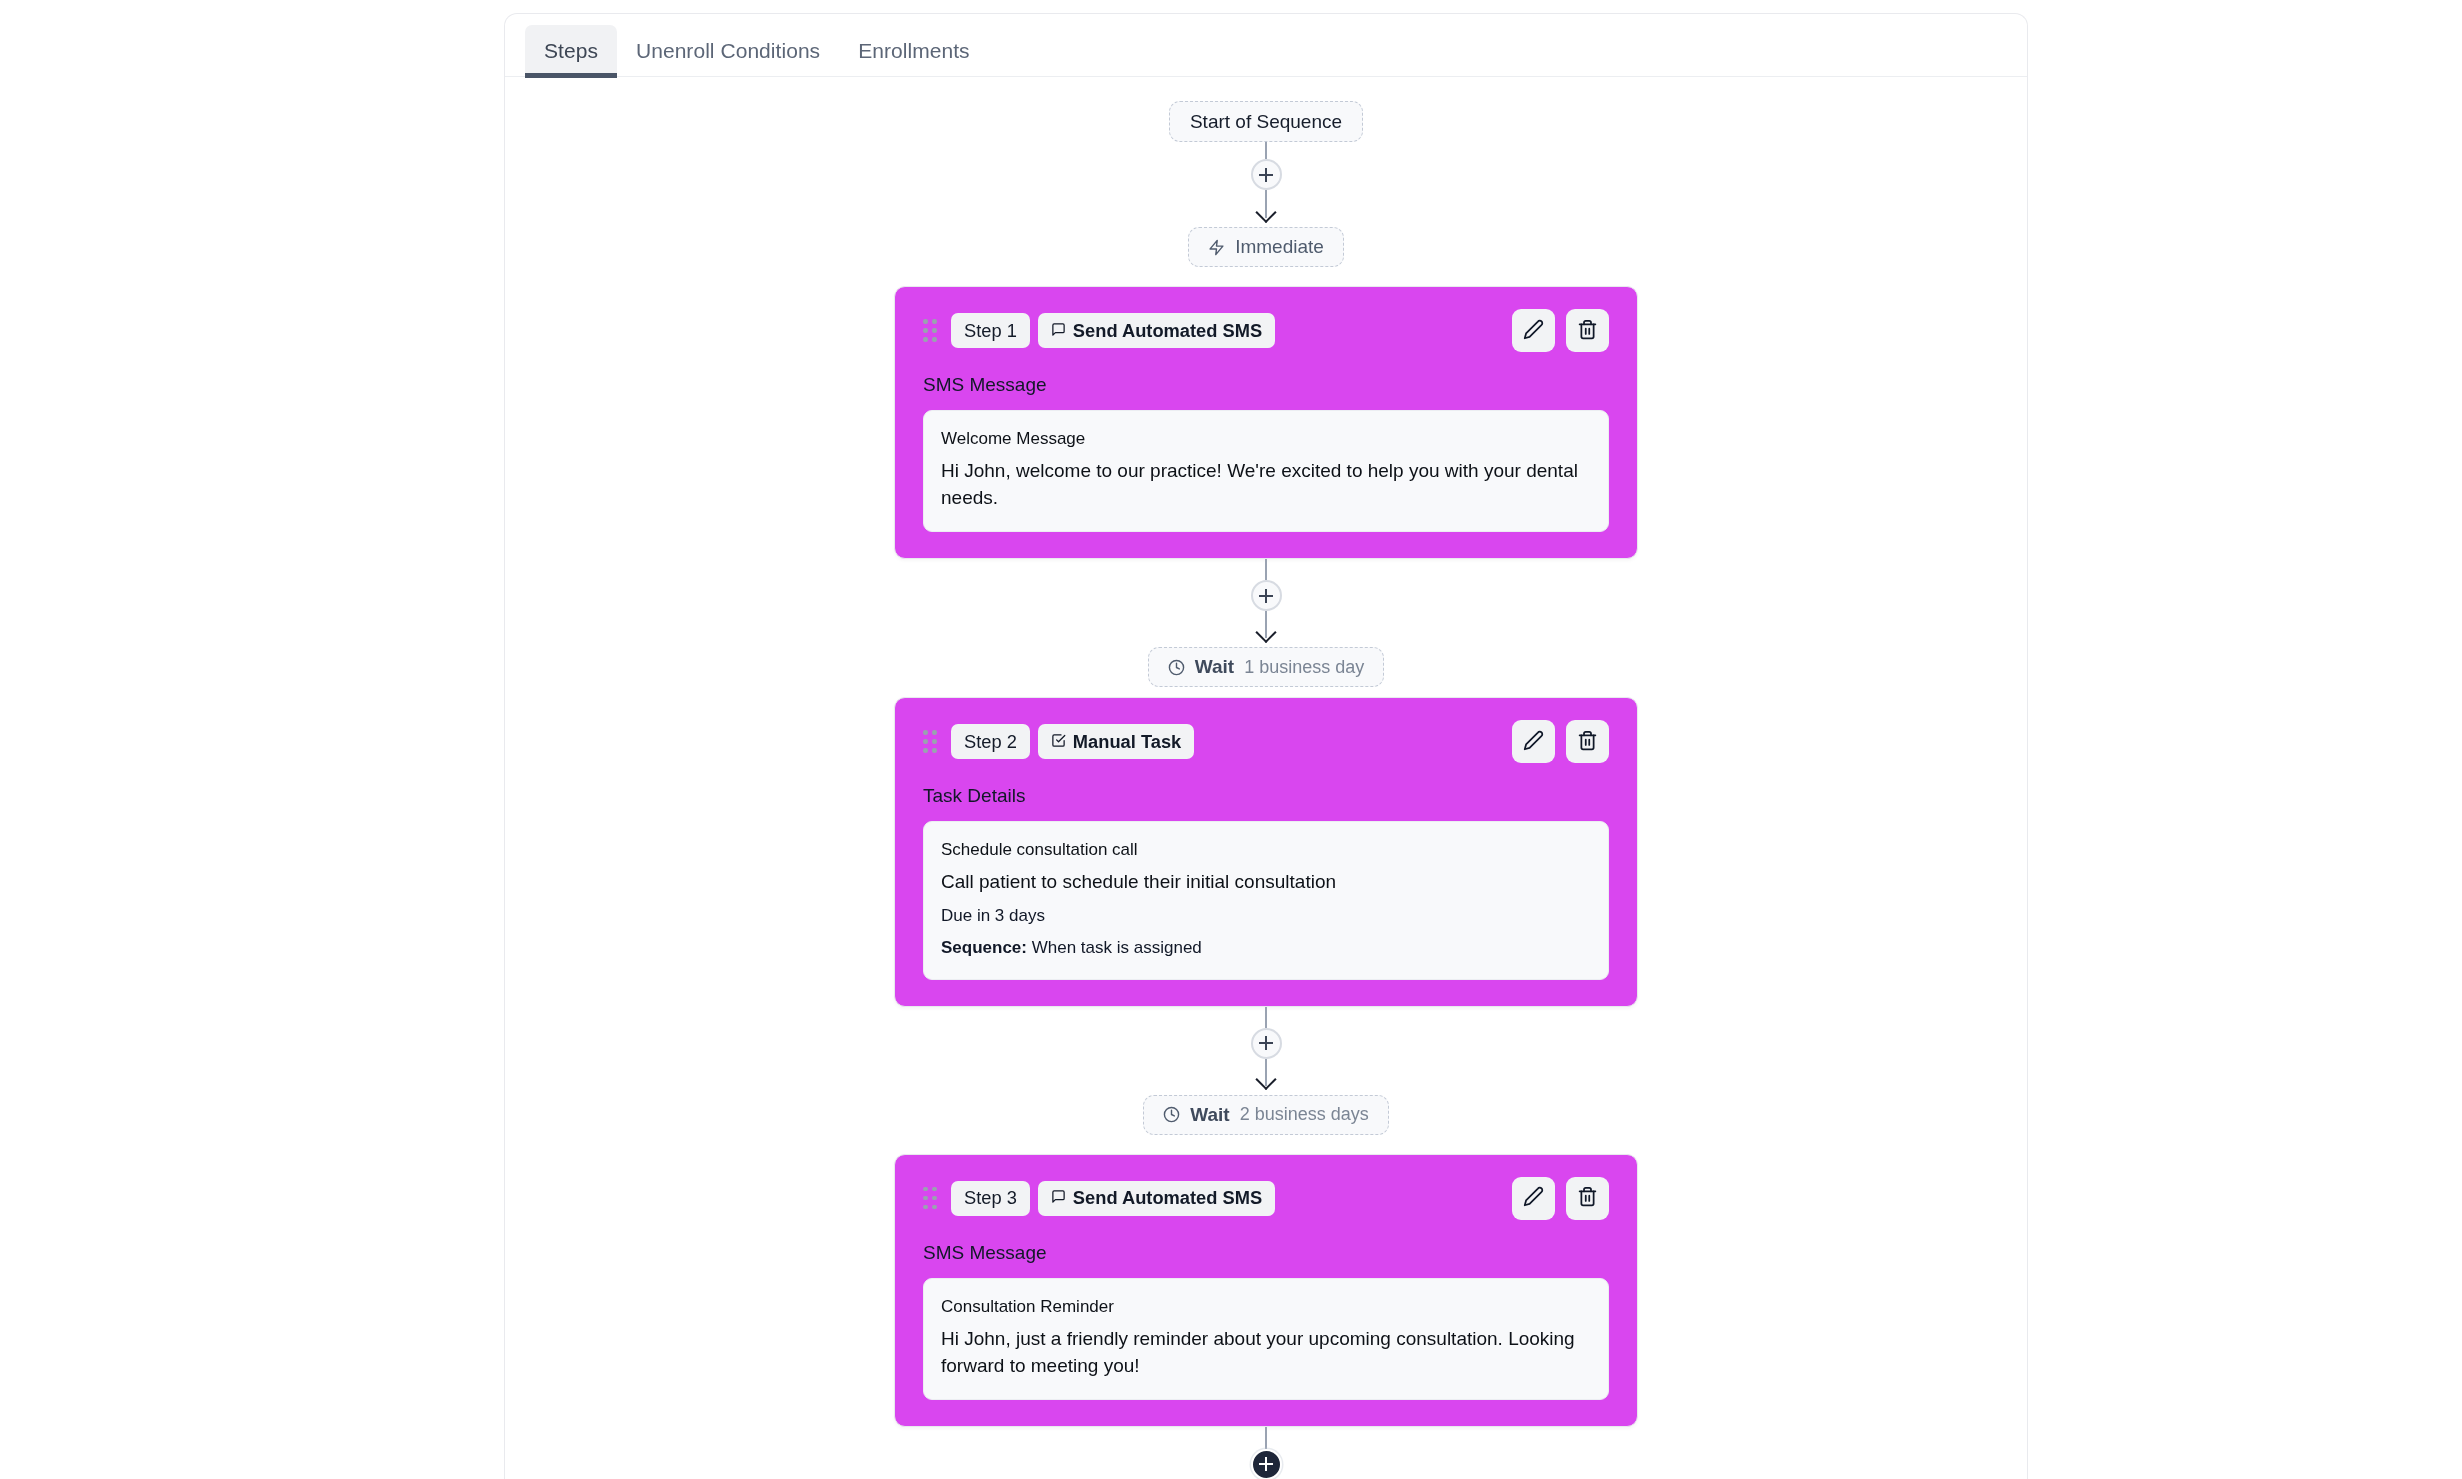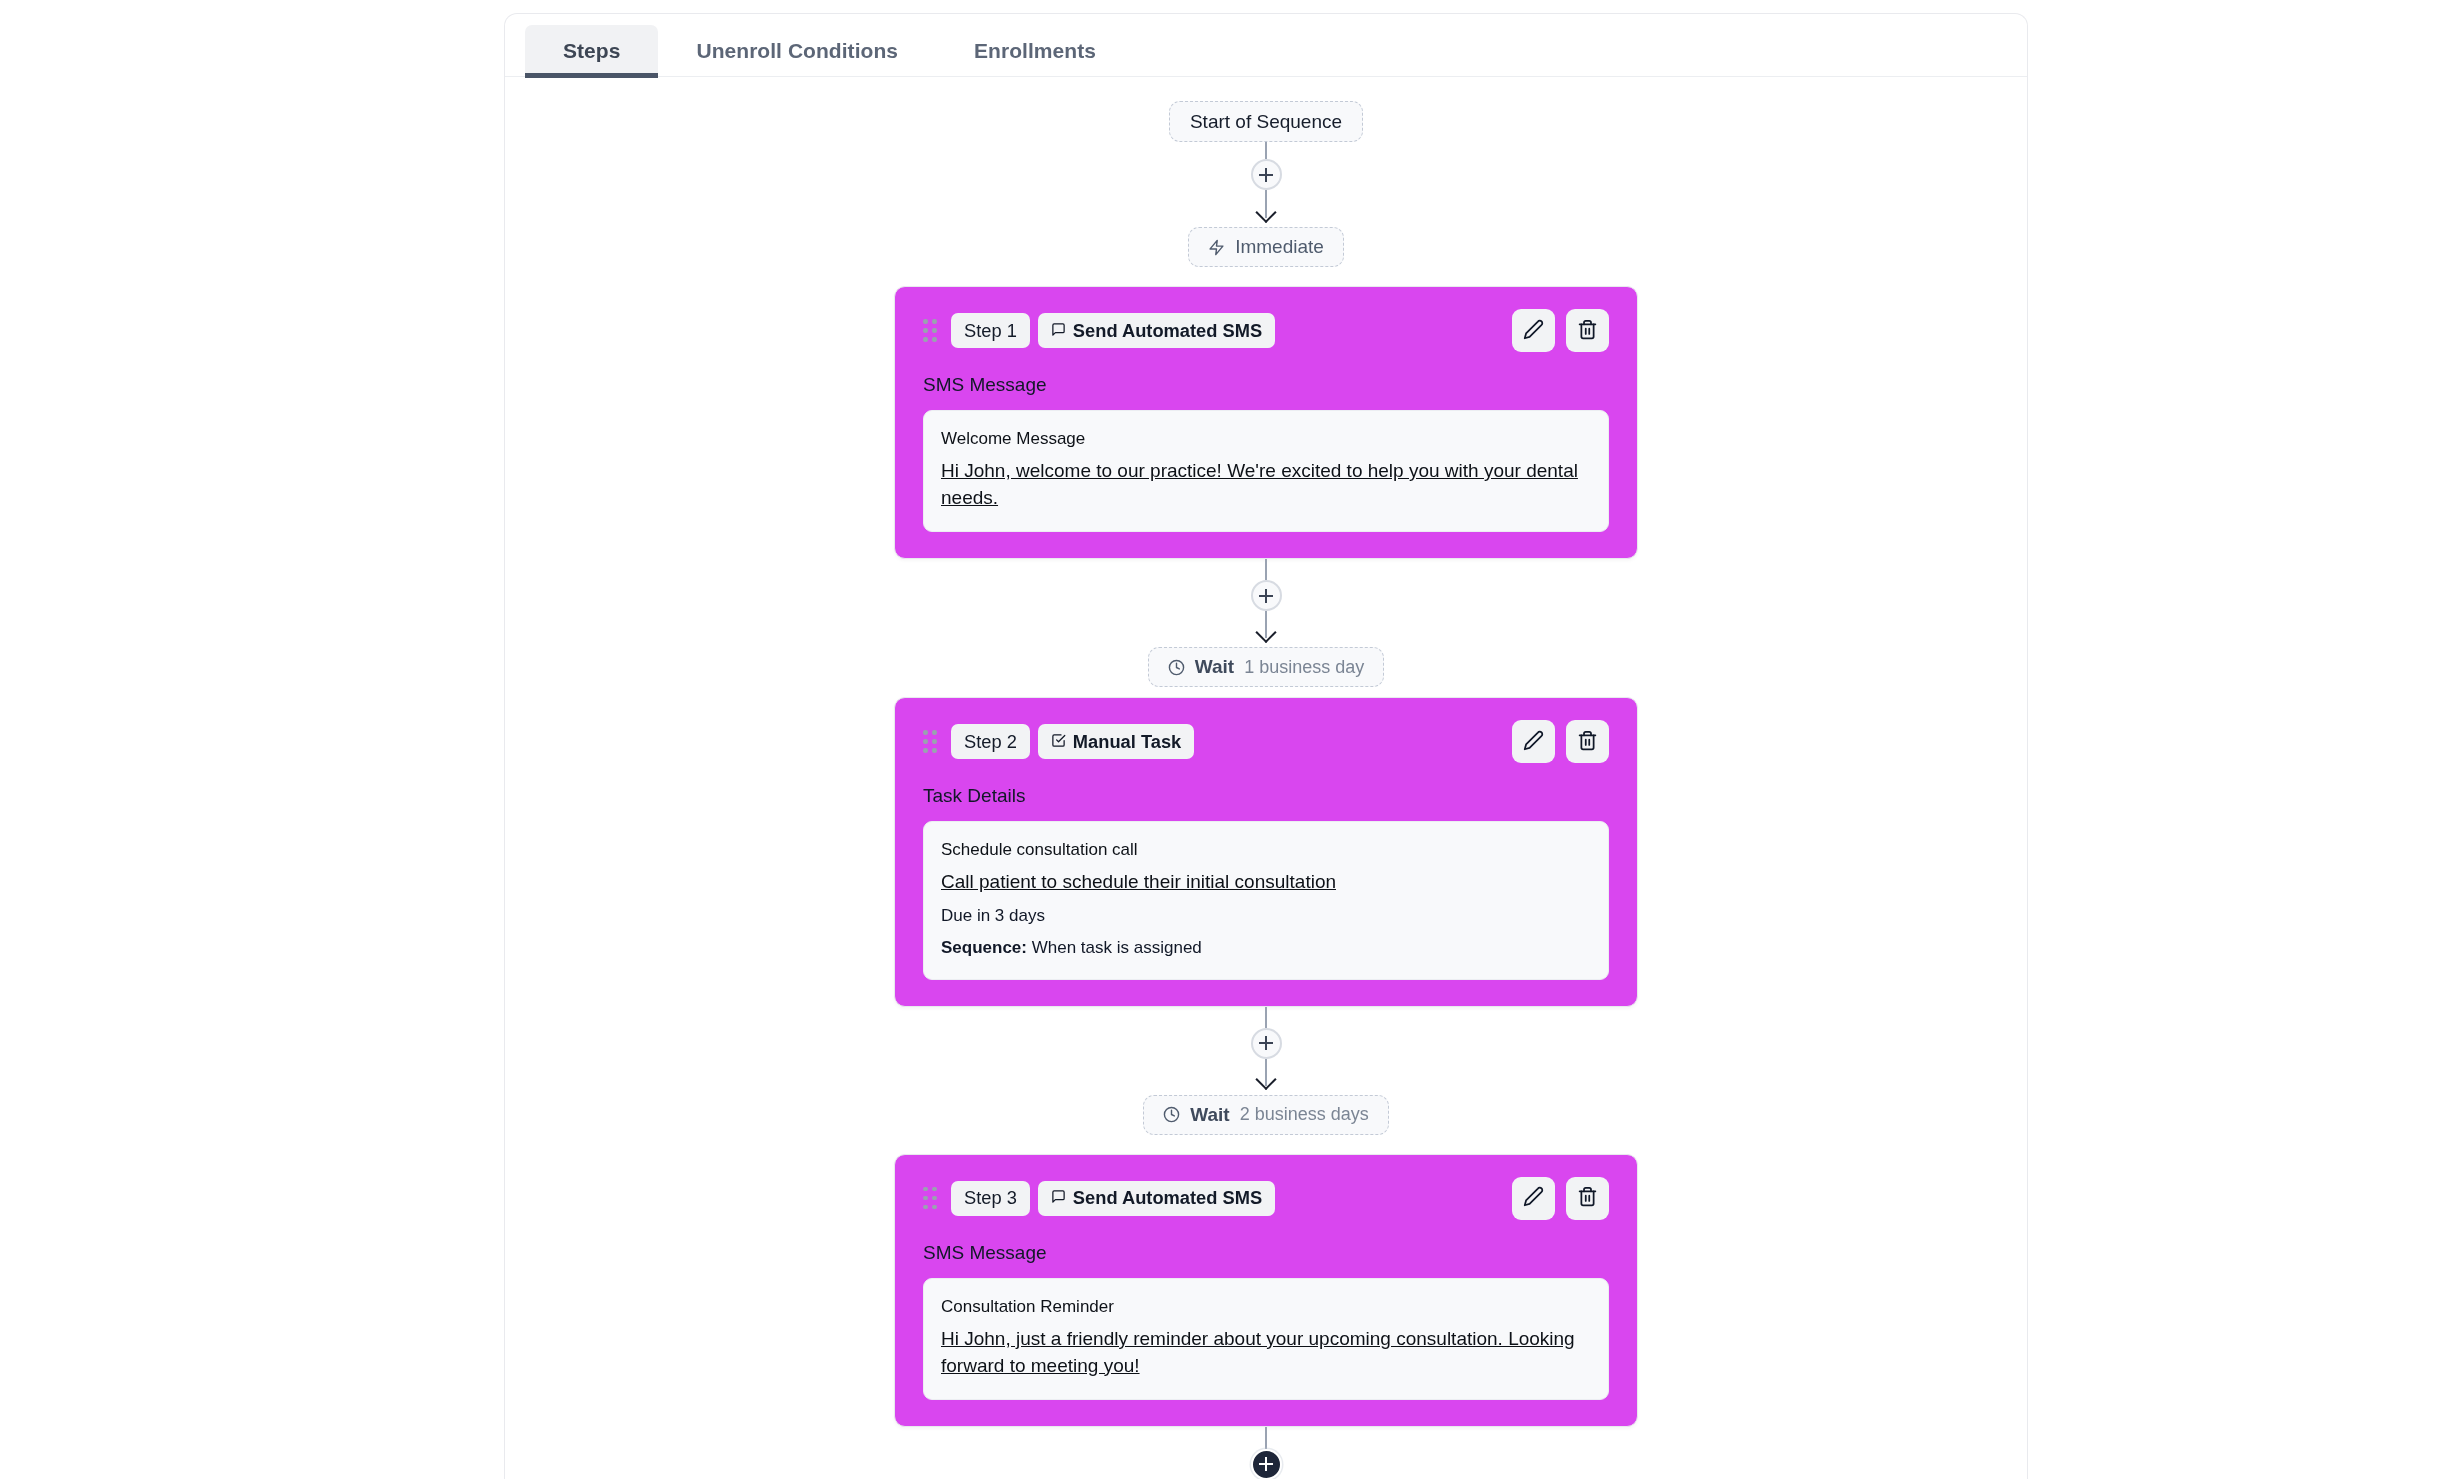--- a/index.html
+++ b/index.html
@@ -40,31 +40,30 @@
     border-bottom: 1.5px solid #eceef1;
     display: flex;
     align-items: stretch;
     padding-left: 20px;
   }
   .tab {
     position: relative;
     display: flex;
     align-items: center;
     justify-content: center;
-    padding: 0 38px;
+    padding: 0 19px;
     margin-top: 10.4px;
     font-size: 21px;
     color: #5c6677;
     letter-spacing: 0.05px;
     cursor: pointer;
     background: transparent;
     border: none;
     border-radius: 7px 7px 0 0;
     font-family: "Liberation Sans", sans-serif;
-    font-weight: bold;
   }
   .tab.active {
     background: #f1f2f4;
     color: #3d4654;
   }
   .tab.active::after {
     content: "";
     position: absolute;
     left: 0; right: 0;
     bottom: -1.5px;
@@ -228,21 +227,20 @@
   }
   .content-title {
     font-size: 17px;
     color: #0d1117;
     margin-bottom: 9px;
   }
   .content-body {
     font-size: 19px;
     color: #0d1117;
     line-height: 1.42;
-    text-decoration: underline;
   }
   .content-meta {
     font-size: 17px;
     color: #111827;
     margin-top: 8px;
     line-height: 1.4;
   }
   .content-meta b { font-weight: bold; }
 </style>
 </head>

